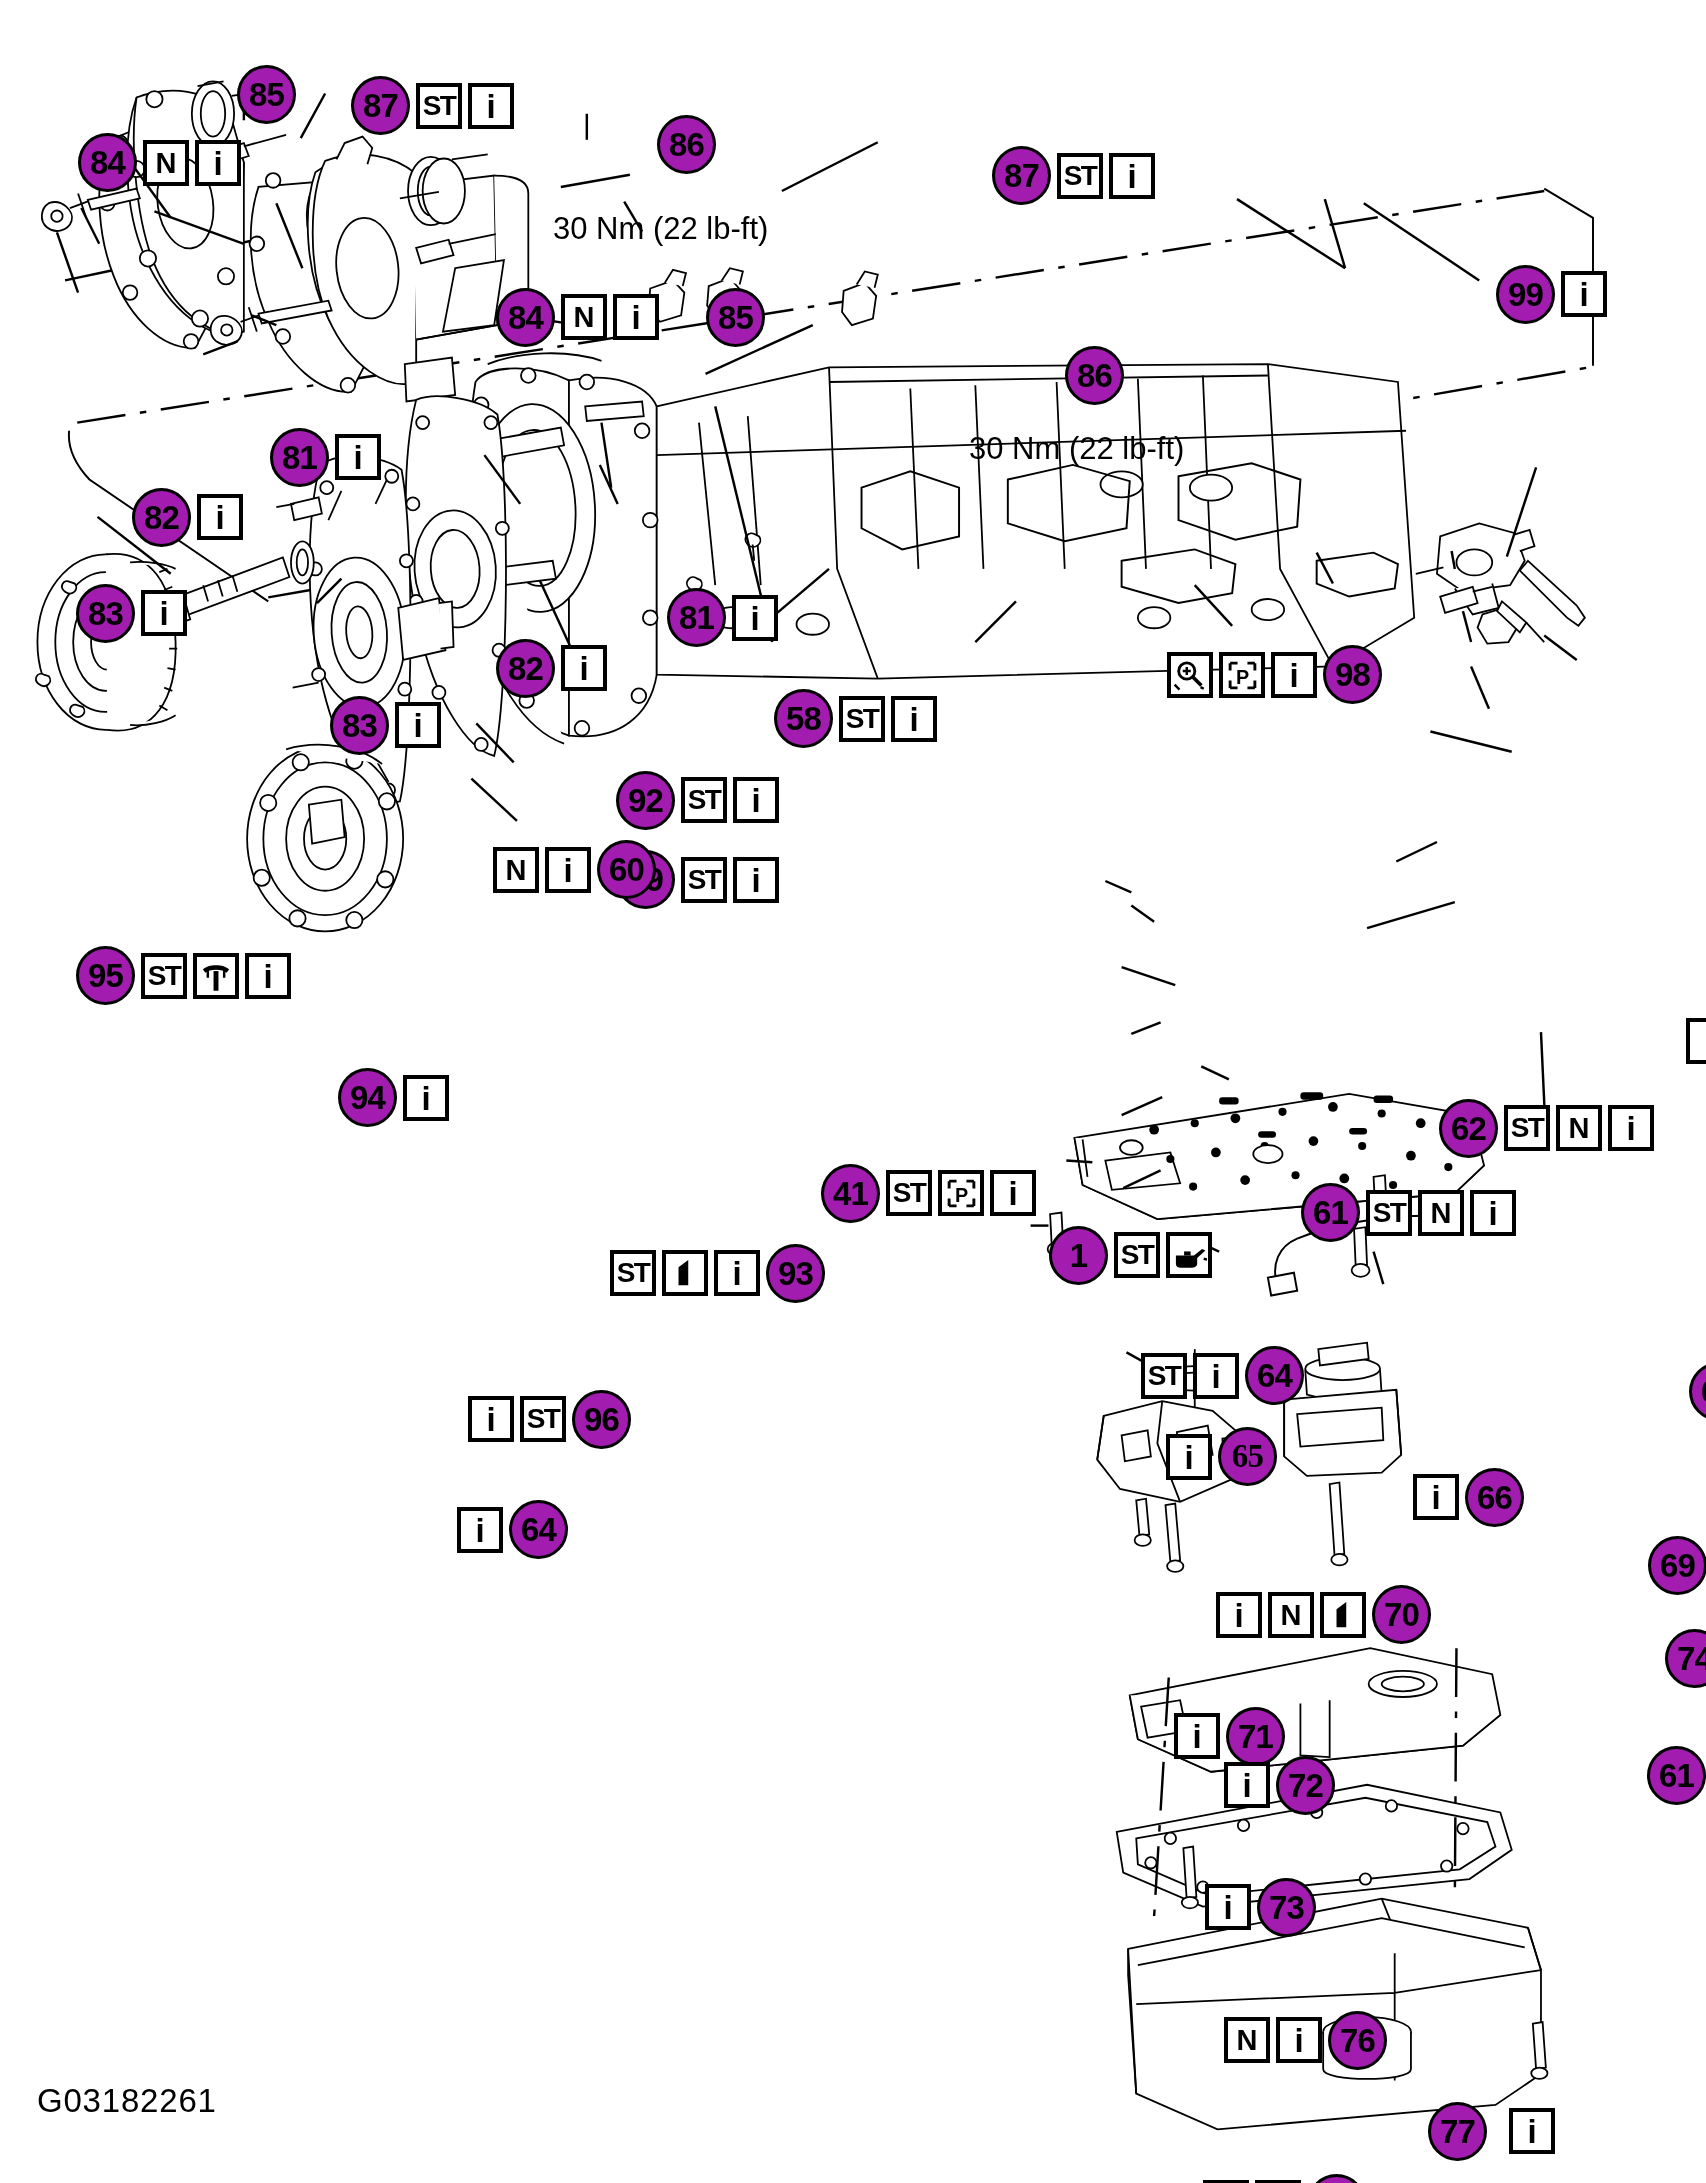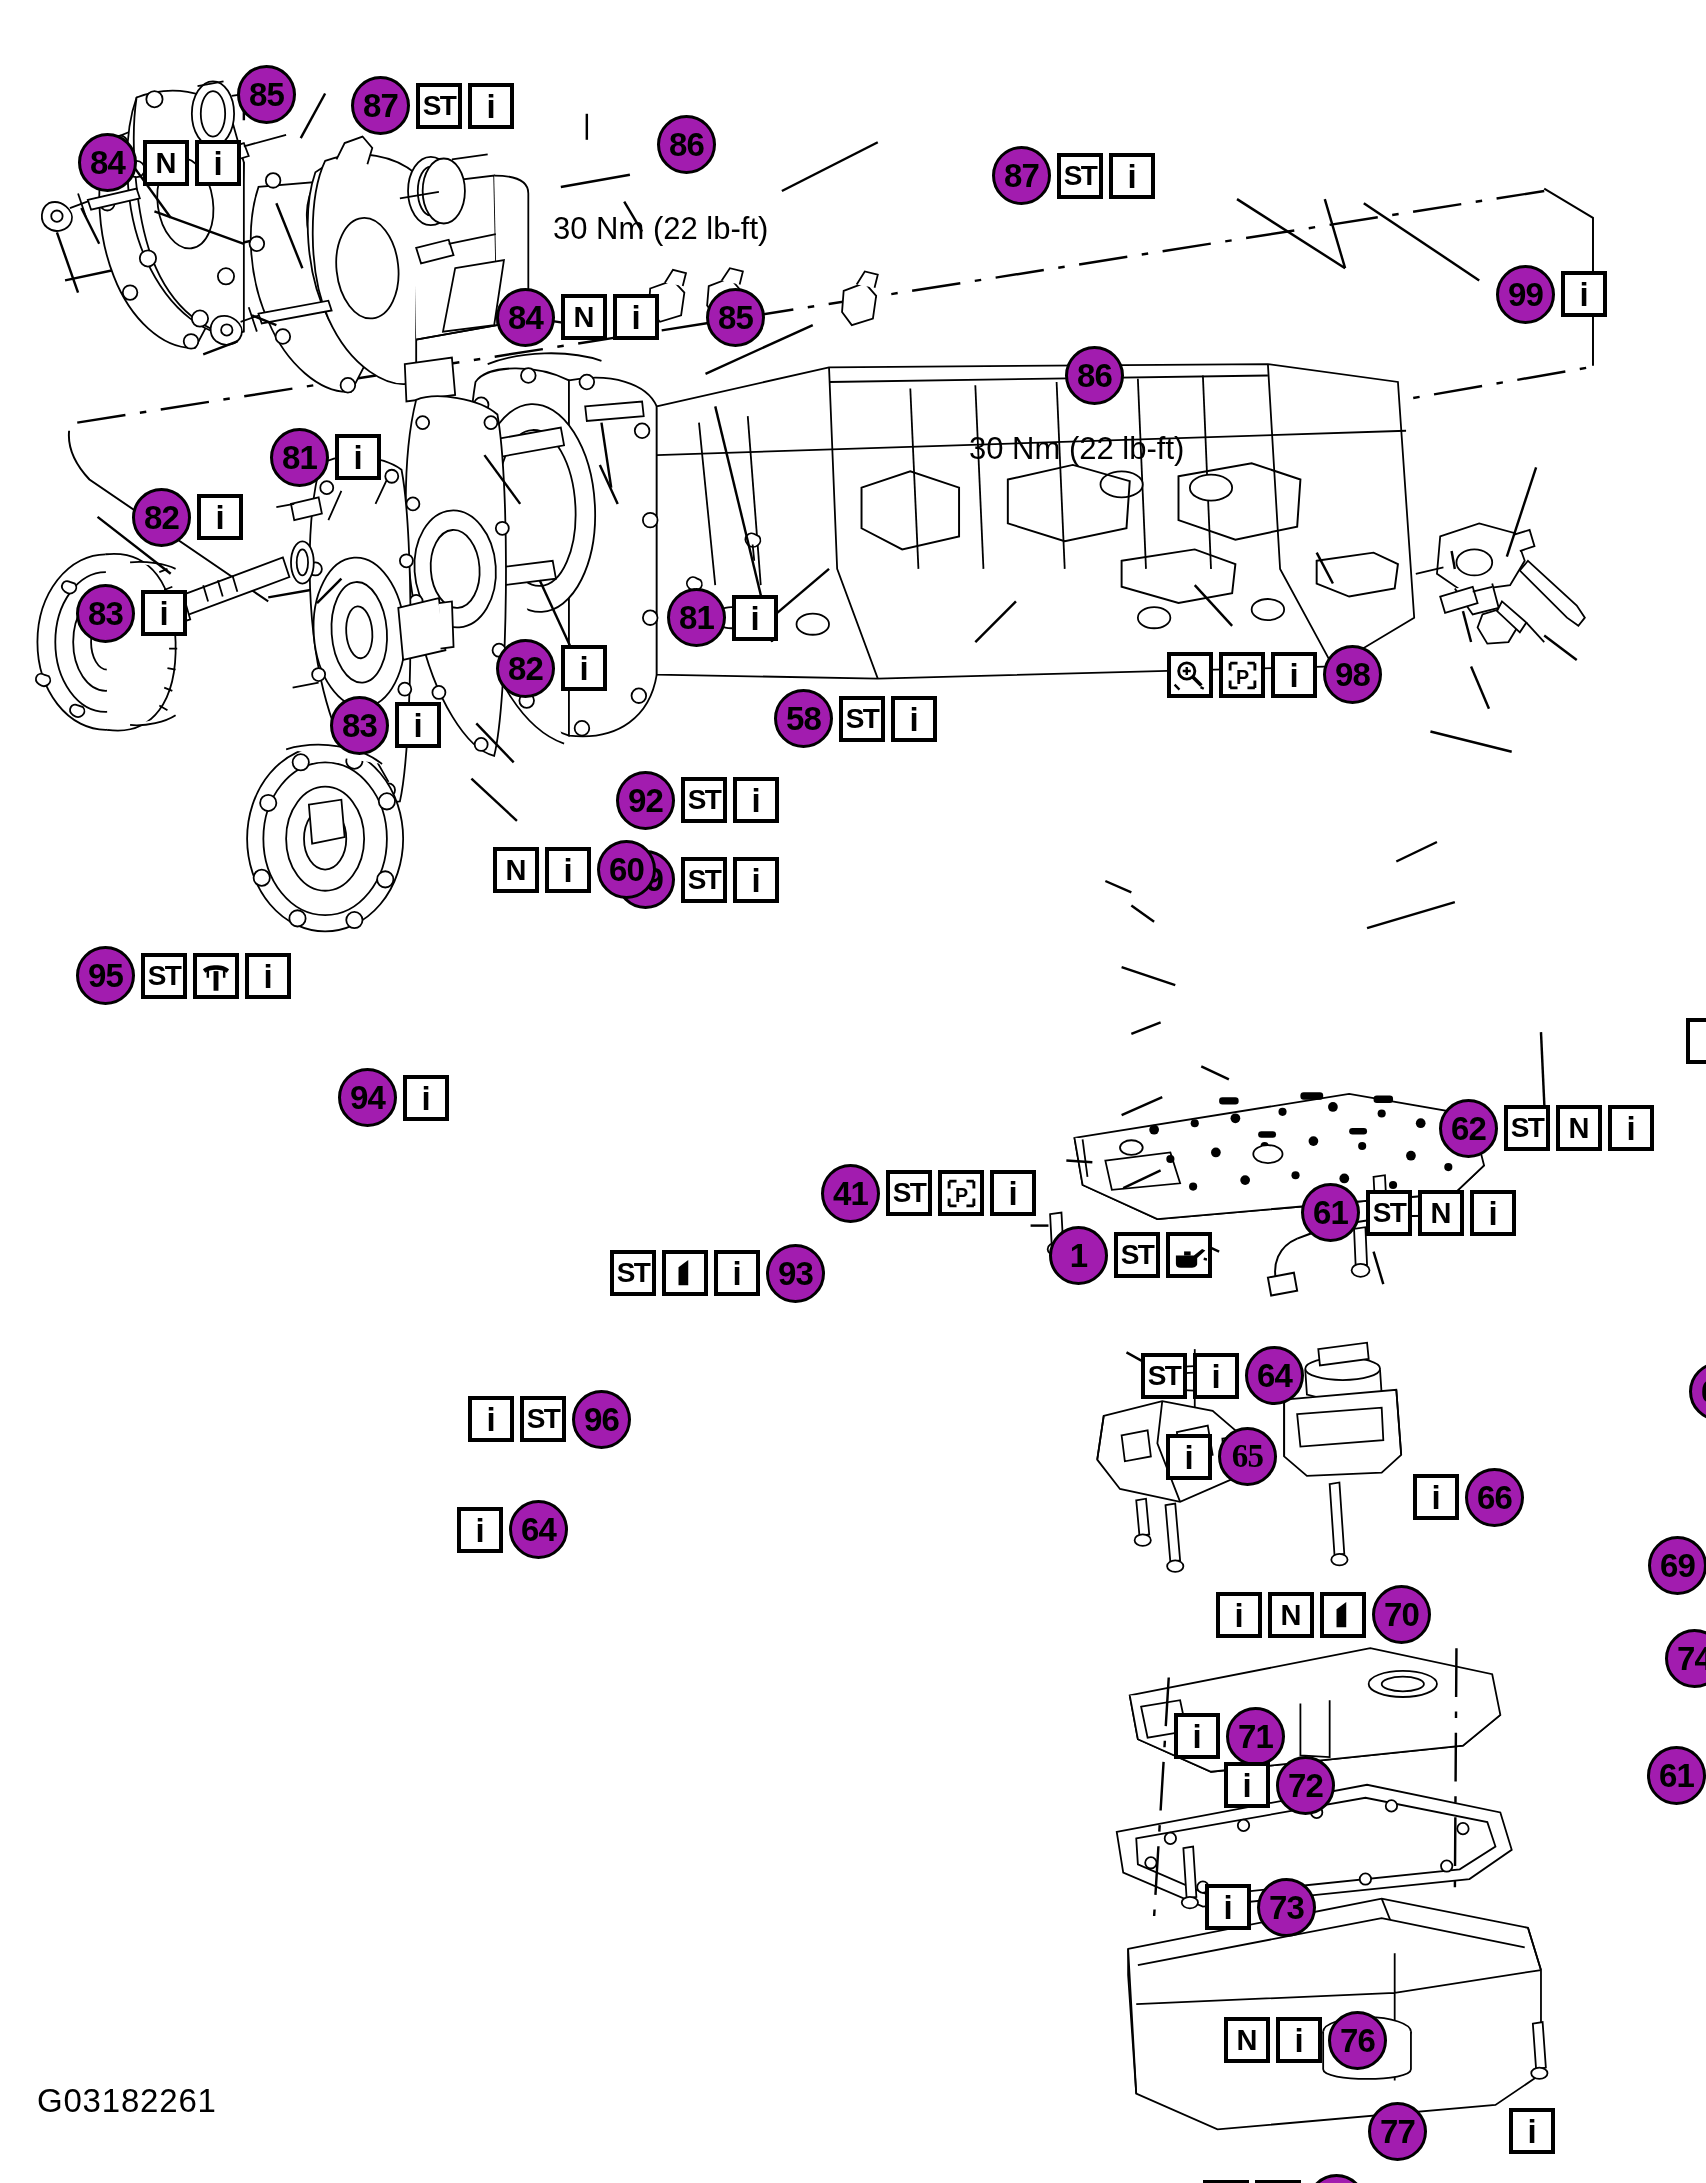--- a/index.html
+++ b/index.html
@@ -682,21 +682,21 @@
     <div class="badge i" style="left: 1174px; top: 1713px;">i</div>
     <div class="callout" style="left: 1226px; top: 1707px;">71</div>
     <div class="callout" style="left: 1647px; top: 1746px;">61</div>
     <div class="badge i" style="left: 1224px; top: 1762px;">i</div>
     <div class="callout" style="left: 1276px; top: 1756px;">72</div>
     <div class="badge i" style="left: 1205px; top: 1884px;">i</div>
     <div class="callout" style="left: 1257px; top: 1878px;">73</div>
     <div class="badge n" style="left: 1224px; top: 2017px;">N</div>
     <div class="badge i" style="left: 1276px; top: 2017px;">i</div>
     <div class="callout" style="left: 1328px; top: 2011px;">76</div>
-    <div class="callout" style="left: 1368px; top: 2102px;">77</div>
+    <div class="callout" style="left: 1428px; top: 2102px;">77</div>
     <div class="badge i" style="left: 1509px; top: 2108px;">i</div>
     <div class="badge" style="left: 1203px; top: 2180px;"></div>
     <div class="badge i" style="left: 1255px; top: 2180px;">i</div>
     <div class="callout" style="left: 1307px; top: 2174px;">78</div>
     <div class="torque" style="left: 553px; top: 211px;">30 Nm (22 lb-ft)</div>
     <div class="torque" style="left: 969px; top: 431px;">30 Nm (22 lb-ft)</div>
   </div>
 
 
 </body></html>

